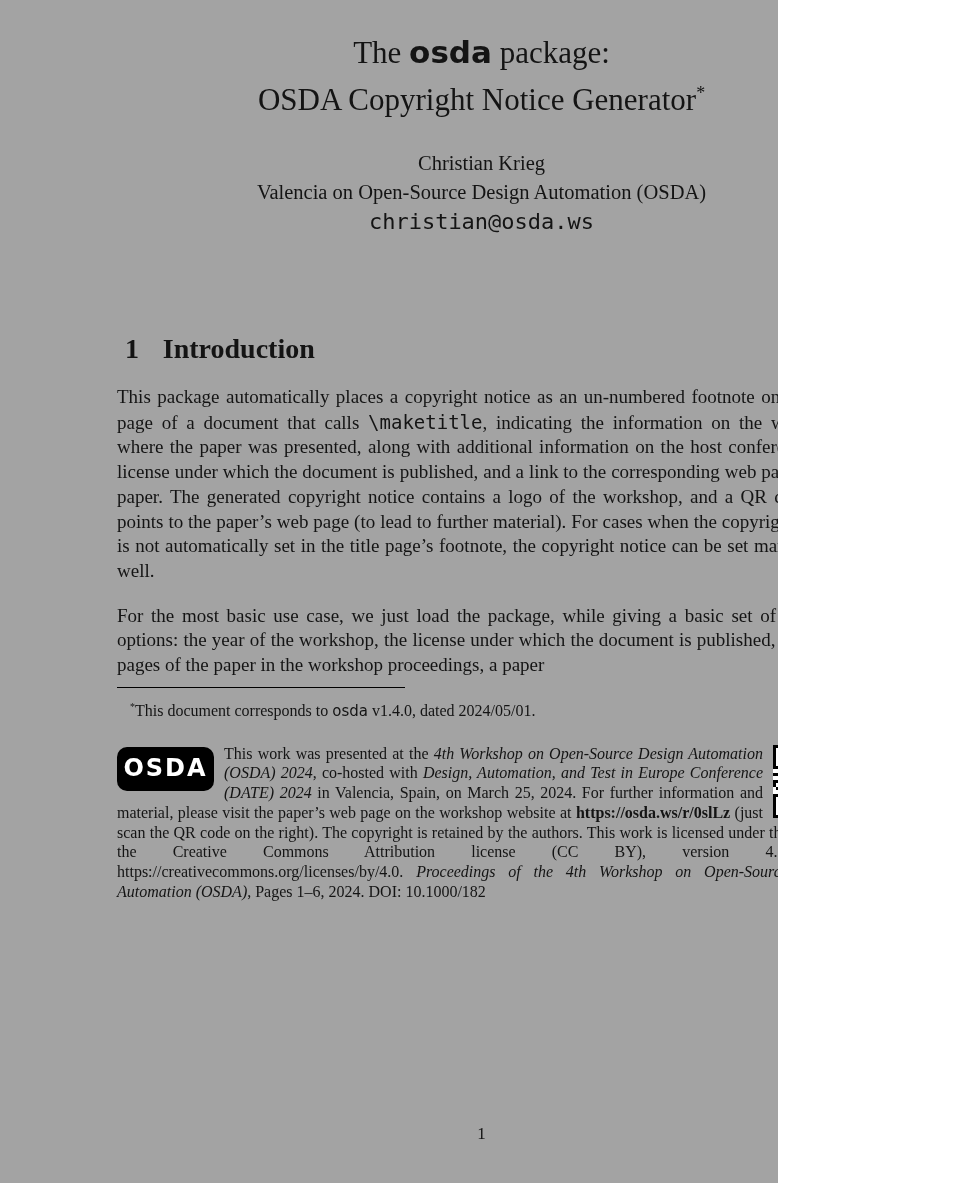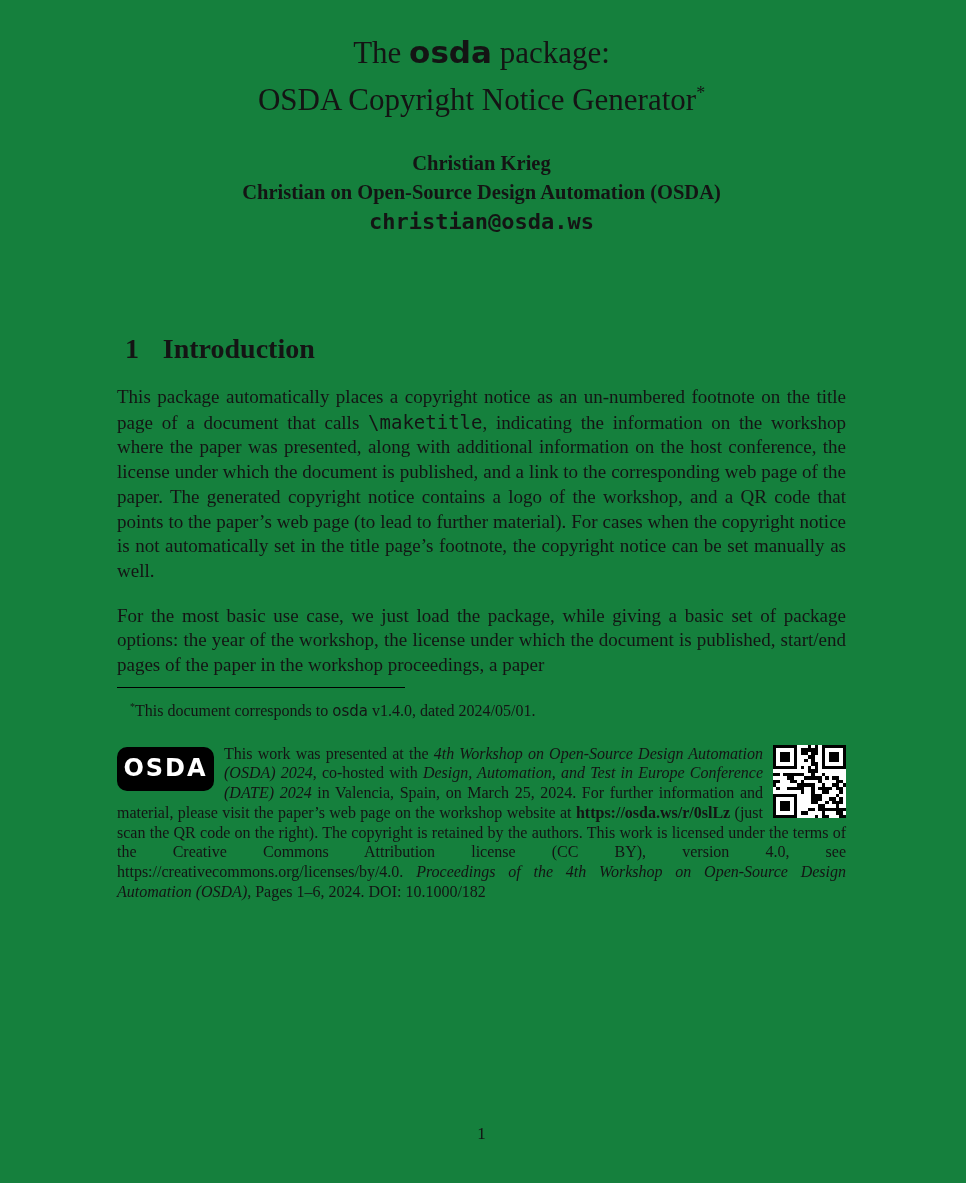--- a/index.html
+++ b/index.html
@@ -1,33 +1,33 @@
 <!DOCTYPE html>
 <html><head>
 <meta charset="utf-8">
 <style>
   html,body{margin:0;padding:0;background:#ffffff;}
   .page{
     position:relative;
-    width:966px;height:1183px;
-    background:#15803d;color:#141414;
+    width:778px;height:1183px;
+    background:#a3a3a3;color:#141414;
     font-family:"Liberation Serif","DejaVu Serif",serif;
     overflow:hidden;
   }
   .col{position:absolute;left:117px;top:0;width:729px;}
 
   .doc-title{padding-top:29px;text-align:center;font-size:31px;line-height:47px;}
   .doc-title sup{font-size:58%;vertical-align:super;line-height:0;}
   .sans{font-family:"DejaVu Sans","Liberation Sans",sans-serif;}
   .mono{font-family:"DejaVu Sans Mono","Liberation Mono",monospace;}
   .it{font-style:italic;}
   .b{font-weight:bold;}
   .sans-b{font-family:"DejaVu Sans","Liberation Sans",sans-serif;font-weight:bold;}
 
-  .author{margin-top:26px;text-align:center;font-size:20.5px;line-height:29px;font-weight:bold;}
+  .author{margin-top:26px;text-align:center;font-size:20.5px;line-height:29px;}
   .author .email{font-size:22px;}
   .date{margin-top:36px;text-align:center;font-size:20.5px;}
 
   h2.section{margin:8px;padding:0;margin-top:97px;font-size:28px;font-weight:bold;}
   h2.section .num{margin-right:0.85em;}
   h2.section.second{margin-top:38px;}
 
   p.body{margin:0;margin-top:20px;font-size:19px;line-height:24.7px;text-align:justify;}
 
   .fn-rule{margin-top:9px;width:288px;height:0;border-top:1.5px solid #000;}
@@ -55,21 +55,21 @@
 <div class="page">
   <div class="col">
 
     <div class="doc-title">
       <div><span>The </span><span class="sans-b">osda</span><span> package:</span></div>
       <div><span>OSDA Copyright Notice Generator</span><sup>*</sup></div>
     </div>
 
     <div class="author">
       <div>Christian Krieg</div>
-      <div>Christian on Open-Source Design Automation (OSDA)</div>
+      <div>Valencia on Open-Source Design Automation (OSDA)</div>
       <div class="mono email">christian@osda.ws</div>
     </div>
 
 
     <h2 class="section"><span class="num">1</span><span>Introduction</span></h2>
 
     <p class="body"><span>This package automatically places a copyright notice as an un-numbered footnote on the title page of a document that calls </span><span class="mono">\maketitle</span><span>, indicating the information on the workshop where the paper was presented, along with additional information on the host conference, the license under which the document is published, and a link to the corresponding web page of the paper. The generated copyright notice contains a logo of the workshop, and a QR code that points to the paper’s web page (to lead to further material). For cases when the copyright notice is not automatically set in the title page’s footnote, the copyright notice can be set manually as well.</span></p>
 
 
     <p class="body">For the most basic use case, we just load the package, while giving a basic set of package options: the year of the workshop, the license under which the document is published, start/end pages of the paper in the workshop proceedings, a paper</p>

